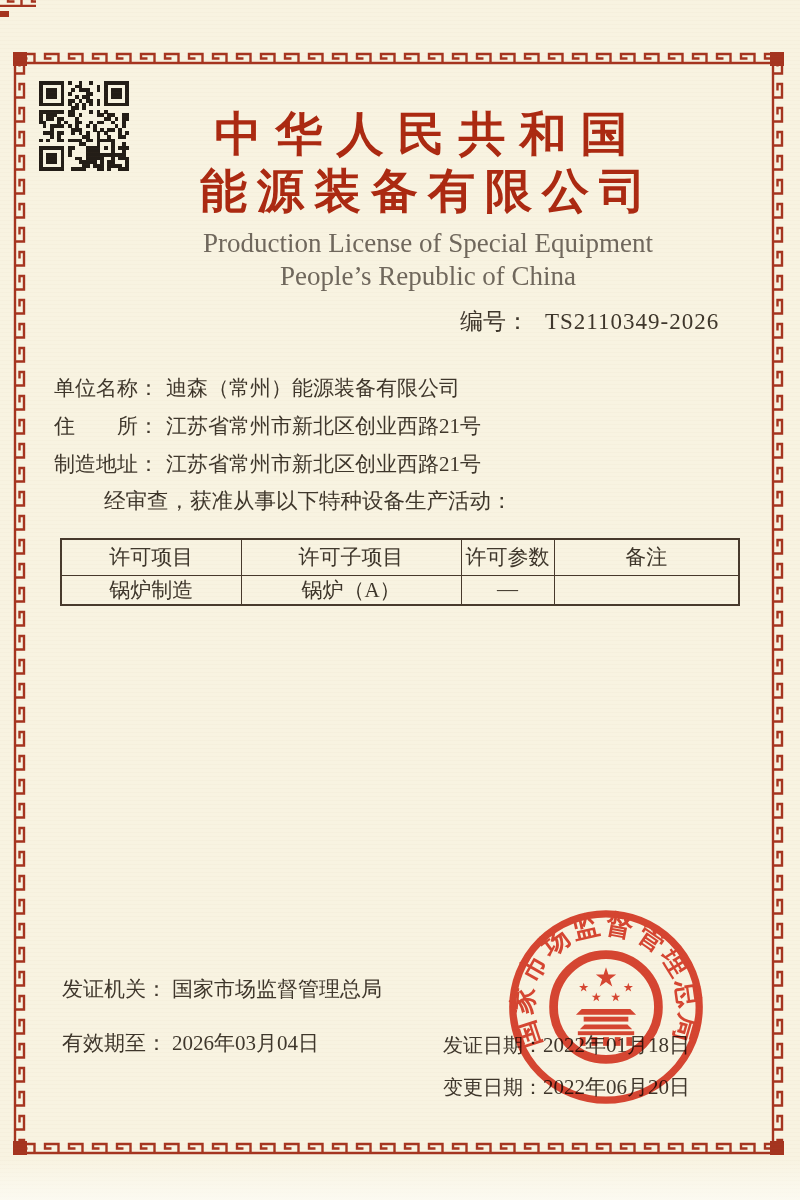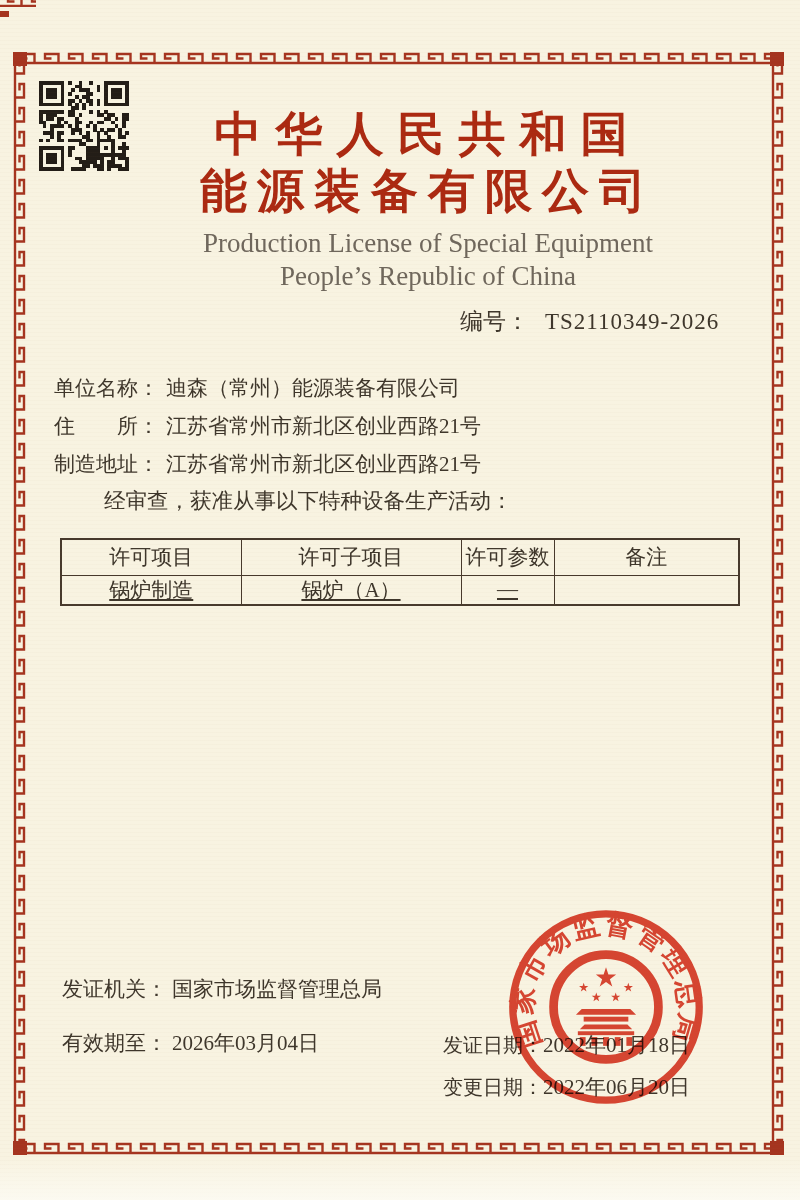--- a/index.html
+++ b/index.html
@@ -35,21 +35,21 @@
   .frow{position:absolute;left:54px;z-index:2;font-size:21px;color:var(--ink);white-space:nowrap;}
   .frow .flabel{display:inline-block;width:112px;}
   .row-f0{top:374px;} .row-f1{top:412px;} .row-f2{top:450px;}
   .statement{position:absolute;left:104px;top:486px;z-index:2;font-size:21.5px;color:var(--ink);white-space:nowrap;}
 
   .lic-table{position:absolute;left:60px;top:538px;width:678px;z-index:2;
     border-collapse:collapse;table-layout:fixed;font-size:21px;color:var(--ink);}
   .lic-table th,.lic-table td{border:1.6px solid var(--table-line);text-align:center;
     font-weight:normal;padding:0;overflow:hidden;}
   .lic-table{border:2px solid var(--table-line);}
-  .lic-table thead tr{height:36px;} .lic-table tbody tr{height:24px;text-decoration:underline;}
+  .lic-table thead tr{height:36px;} .lic-table tbody tr{height:24px;}
   .c0{width:180px;} .c1{width:220px;} .c2{width:93px;} .c3{width:185px;}
 
   .footrow{position:absolute;z-index:2;font-size:21px;color:var(--ink);white-space:nowrap;}
   .footrow .flabel{display:inline-block;font-family:Liberation Mono, monospace;}
   .row-issuer{left:62px;top:975px;} .row-valid{left:62px;top:1029px;}
   .row-issuer .flabel,.row-valid .flabel{width:110px;}
   .row-issue{left:443px;top:1031px;} .row-change{left:443px;top:1073px;}
   .row-issue .flabel,.row-change .flabel{width:100px;font-size:20px;}
 
   .seal{position:absolute;left:506px;top:907px;width:200px;height:200px;z-index:4;

